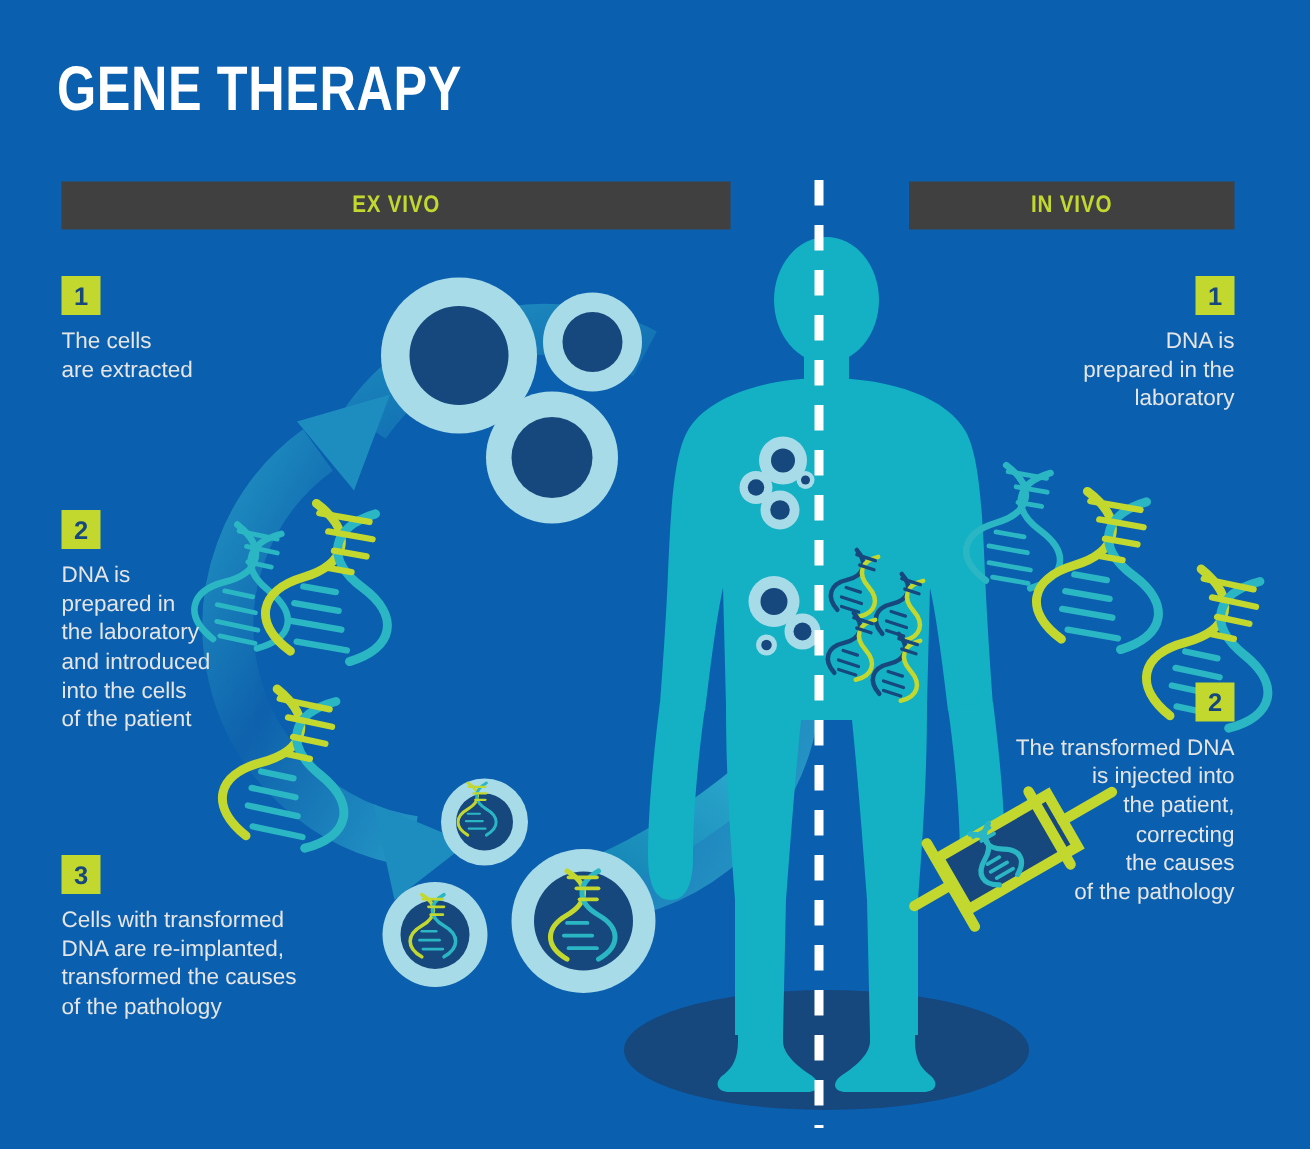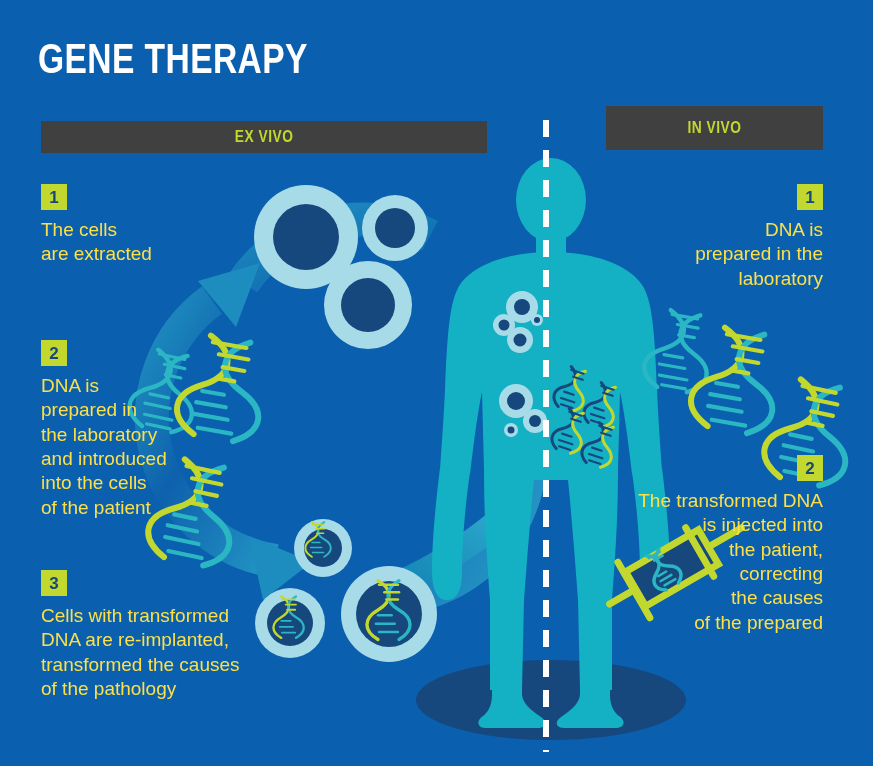--- a/index.html
+++ b/index.html
@@ -37,37 +37,37 @@
   .hdr span{
     color:#c3d82e;
     font-weight:bold;
     font-size:16px;
     letter-spacing:0.6px;
     transform:scaleX(0.86);
     transform-origin:center;
     white-space:nowrap;
   }
   #hdr-exvivo{left:41px;top:121px;width:446px;height:32px;}
-  #hdr-invivo{left:606px;top:106px;width:217px;height:44px;}
+  #hdr-invivo{left:606px;top:121px;width:217px;height:32px;}
 
   
   .step{position:absolute;}
   .badge{
     width:26px;height:26px;
     background:#c3d82e;
     color:#16477d;
     font-size:17px;font-weight:bold;
     display:flex;align-items:center;justify-content:center;
     line-height:1;
   }
   .step .badge{margin-bottom:8px;}
   .step.right .badge{margin-left:auto;}
   .steptext{
-    color:#fde047;
-    font-size:19px;
+    color:#e5e5e5;
+    font-size:15px;
     line-height:1.28;
     white-space:pre-line;
   }
   .step.right .steptext{text-align:right;}
 
   #step-l1{left:41px;top:184px;width:230px;}
   #step-l2{left:41px;top:340px;width:215px;}
   #step-l3{left:41px;top:570px;width:250px;}
   #step-r1{left:640px;top:184px;width:183px;}
   #step-r2{left:600px;top:455px;width:223px;}
@@ -356,17 +356,17 @@
 laboratory</div>
     </div>
 
     <div class="step right" id="step-r2">
       <div class="badge">2</div>
       <div class="steptext">The transformed DNA
 is injected into
 the patient,
 correcting
 the causes
-of the prepared</div>
+of the pathology</div>
     </div>
 
   </div>
 </div>
 
 </body></html>

